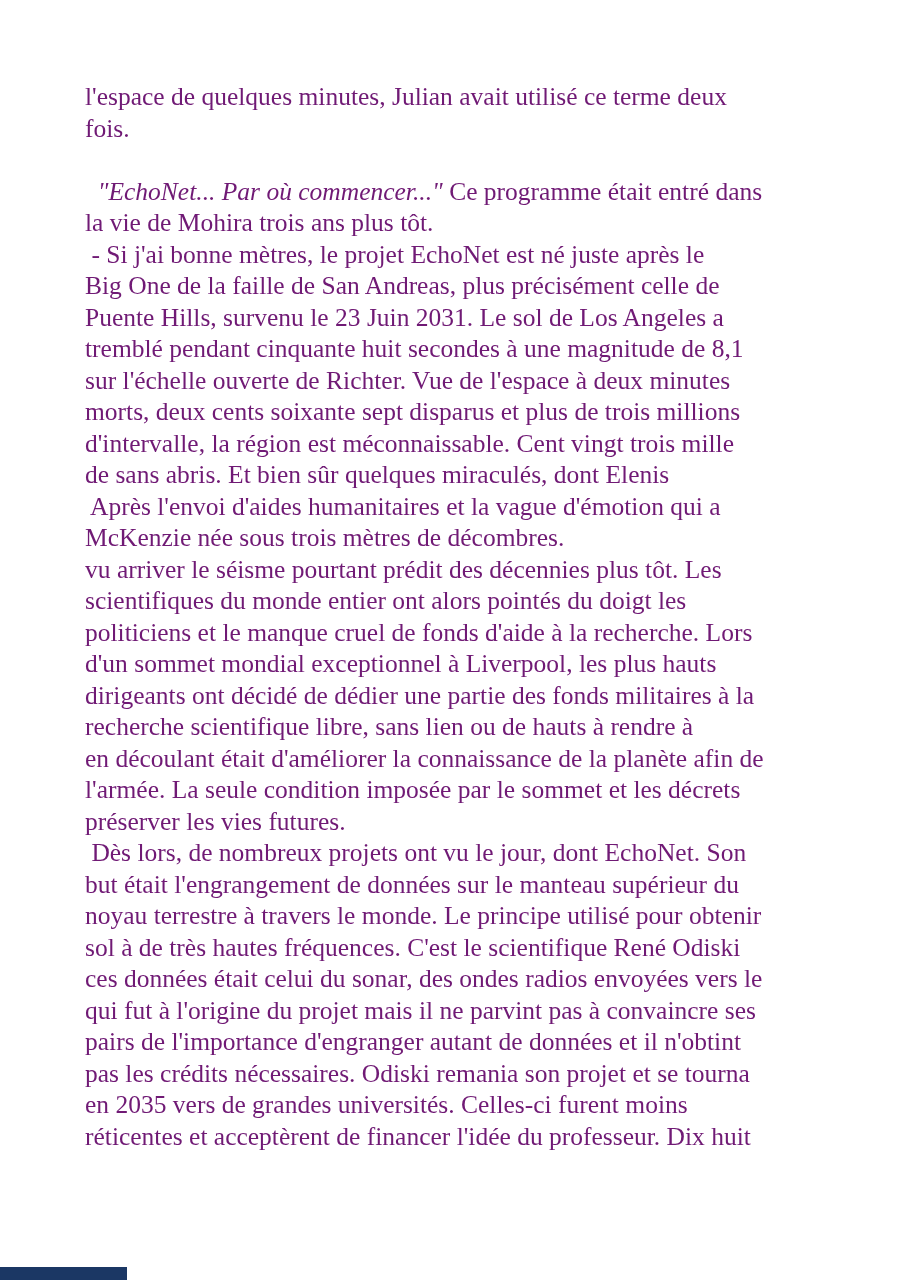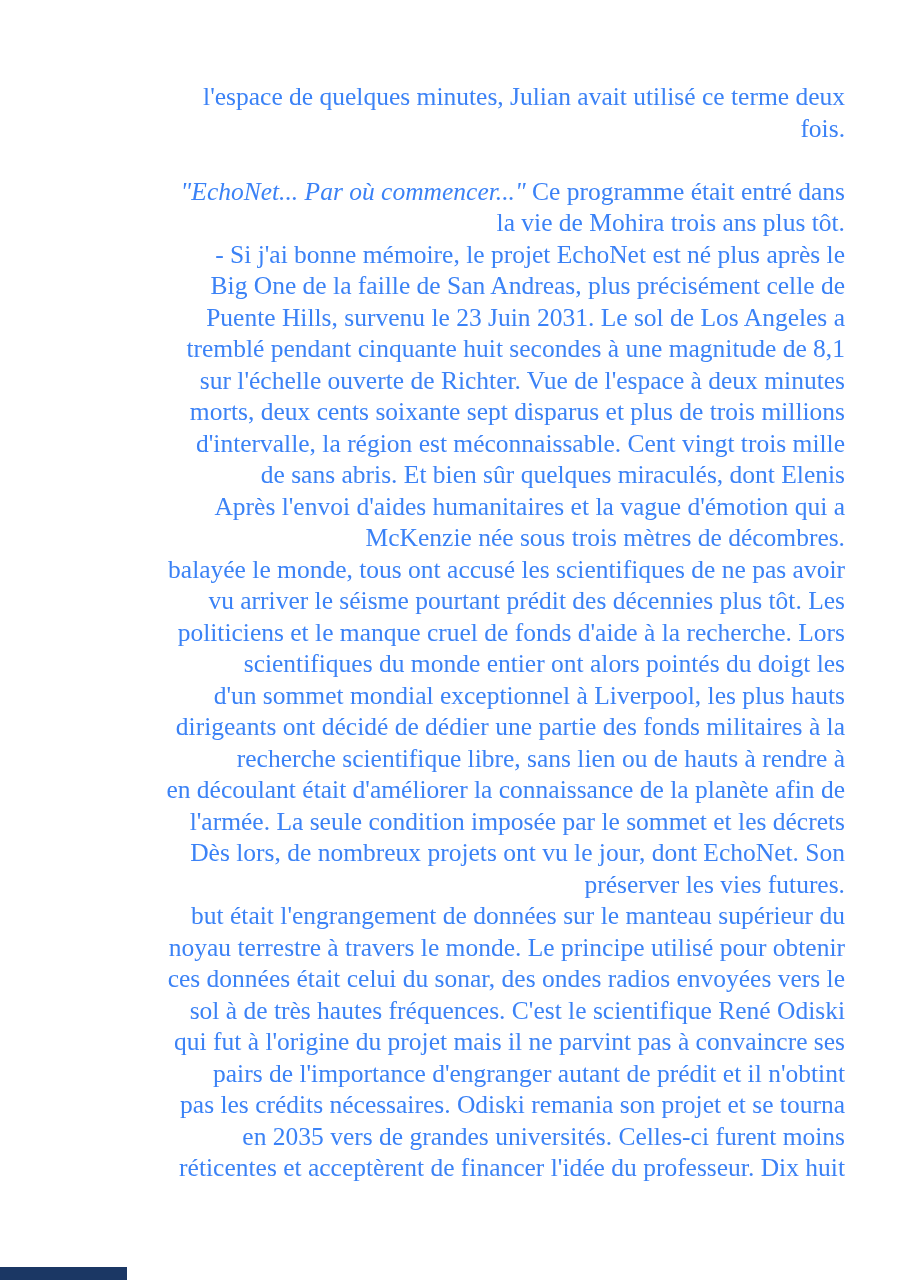--- a/index.html
+++ b/index.html
@@ -36,51 +36,50 @@
     left: 0;
     bottom: 0;
     width: 127px;
     height: 13px;
   }
 </style>
 </head>
 <body>
 
 <div class="page" style="background: rgb(255, 255, 255);">
-  <div class="text-block" style="color: #3b82f6; text-align: right;">
+  <div class="text-block" style="color: #701a75;">
       <div class="line"><span>l'espace de quelques minutes, Julian avait utilisé ce terme deux</span></div>
       <div class="line"><span>fois.</span></div>
       <div class="line"><span></span></div>
       <div class="line"><span class="italic">  "EchoNet... Par où commencer..." </span><span>Ce programme était entré dans</span></div>
       <div class="line"><span>la vie de Mohira trois ans plus tôt.</span></div>
-      <div class="line"><span> - Si j'ai bonne mémoire, le projet EchoNet est né plus après le</span></div>
+      <div class="line"><span> - Si j'ai bonne mètres, le projet EchoNet est né juste après le</span></div>
       <div class="line"><span>Big One de la faille de San Andreas, plus précisément celle de</span></div>
       <div class="line"><span>Puente Hills, survenu le 23 Juin 2031. Le sol de Los Angeles a</span></div>
       <div class="line"><span>tremblé pendant cinquante huit secondes à une magnitude de 8,1</span></div>
       <div class="line"><span>sur l'échelle ouverte de Richter. Vue de l'espace à deux minutes</span></div>
       <div class="line"><span>morts, deux cents soixante sept disparus et plus de trois millions</span></div>
       <div class="line"><span>d'intervalle, la région est méconnaissable. Cent vingt trois mille</span></div>
       <div class="line"><span>de sans abris. Et bien sûr quelques miraculés, dont Elenis</span></div>
       <div class="line"><span> Après l'envoi d'aides humanitaires et la vague d'émotion qui a</span></div>
       <div class="line"><span>McKenzie née sous trois mètres de décombres.</span></div>
-      <div class="line"><span>balayée le monde, tous ont accusé les scientifiques de ne pas avoir</span></div>
       <div class="line"><span>vu arriver le séisme pourtant prédit des décennies plus tôt. Les</span></div>
+      <div class="line"><span>scientifiques du monde entier ont alors pointés du doigt les</span></div>
       <div class="line"><span>politiciens et le manque cruel de fonds d'aide à la recherche. Lors</span></div>
-      <div class="line"><span>scientifiques du monde entier ont alors pointés du doigt les</span></div>
       <div class="line"><span>d'un sommet mondial exceptionnel à Liverpool, les plus hauts</span></div>
       <div class="line"><span>dirigeants ont décidé de dédier une partie des fonds militaires à la</span></div>
       <div class="line"><span>recherche scientifique libre, sans lien ou de hauts à rendre à</span></div>
       <div class="line"><span>en découlant était d'améliorer la connaissance de la planète afin de</span></div>
       <div class="line"><span>l'armée. La seule condition imposée par le sommet et les décrets</span></div>
+      <div class="line"><span>préserver les vies futures.</span></div>
       <div class="line"><span> Dès lors, de nombreux projets ont vu le jour, dont EchoNet. Son</span></div>
-      <div class="line"><span>préserver les vies futures.</span></div>
       <div class="line"><span>but était l'engrangement de données sur le manteau supérieur du</span></div>
       <div class="line"><span>noyau terrestre à travers le monde. Le principe utilisé pour obtenir</span></div>
+      <div class="line"><span>sol à de très hautes fréquences. C'est le scientifique René Odiski</span></div>
       <div class="line"><span>ces données était celui du sonar, des ondes radios envoyées vers le</span></div>
-      <div class="line"><span>sol à de très hautes fréquences. C'est le scientifique René Odiski</span></div>
       <div class="line"><span>qui fut à l'origine du projet mais il ne parvint pas à convaincre ses</span></div>
-      <div class="line"><span>pairs de l'importance d'engranger autant de prédit et il n'obtint</span></div>
+      <div class="line"><span>pairs de l'importance d'engranger autant de données et il n'obtint</span></div>
       <div class="line"><span>pas les crédits nécessaires. Odiski remania son projet et se tourna</span></div>
       <div class="line"><span>en 2035 vers de grandes universités. Celles-ci furent moins</span></div>
       <div class="line"><span>réticentes et acceptèrent de financer l'idée du professeur. Dix huit</span></div>
     </div>
   <div class="progress-bar" style="background: rgb(27, 55, 100);"></div>
 </div>
 
 </body></html>

